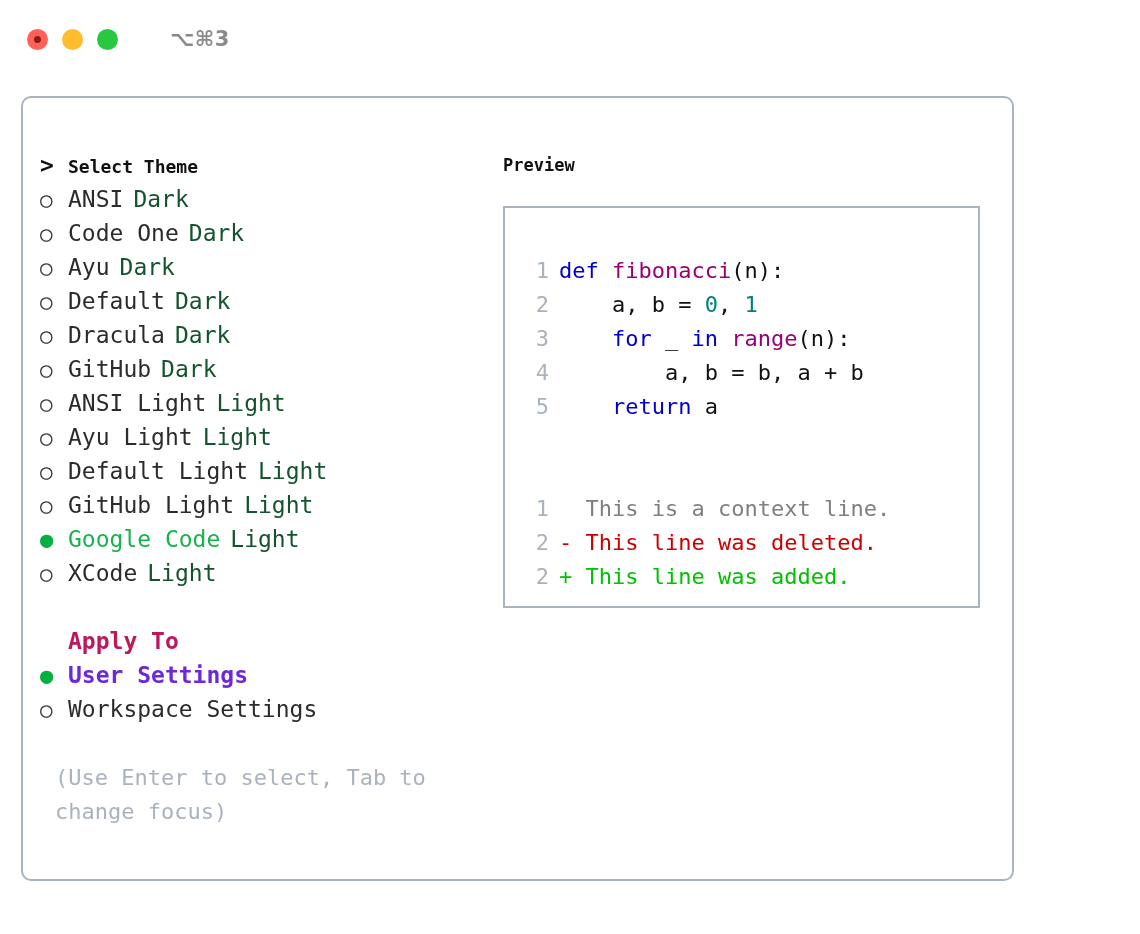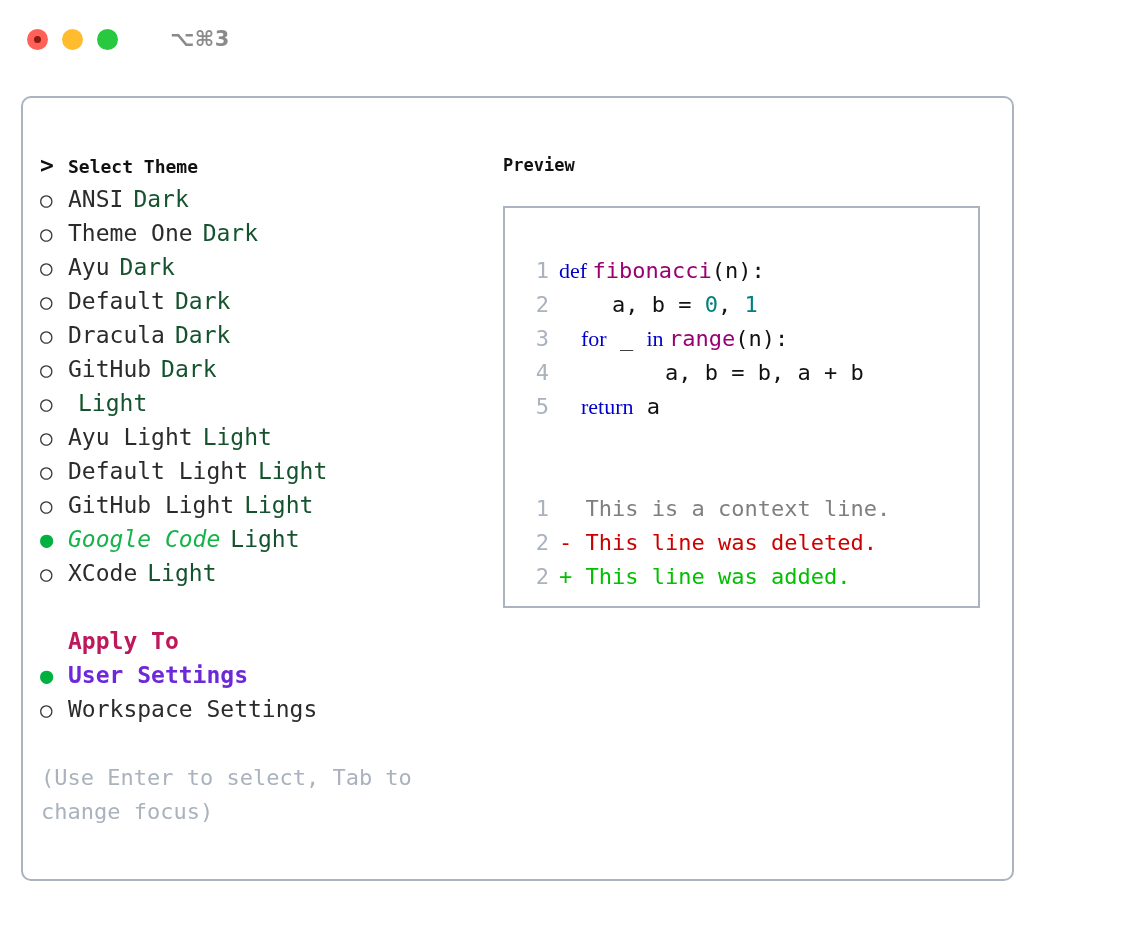--- a/index.html
+++ b/index.html
@@ -117,42 +117,41 @@
   .bullet-selected {
     color: #00b140;
     font-size: 22px;
   }
 
   .theme-name {
     color: #2b2b2b;
   }
   .theme-name.selected {
     color: #16b34a;
-    font-style: italic;
   }
   .theme-variant {
     color: #14532d;
     margin-left: 10px;
     text-align: center;
   }
 
   .spacer-row { height: 34px; }
 
   .apply-heading {
     padding-left: 28px;
     font-weight: bold;
     color: #be185d;
   }
 
   .apply-name { color: #2b2b2b; }
   .apply-name.selected { color: #6d28d9; font-weight: bold; }
 
   #hint-text {
     position: absolute;
-    left: 18px;
+    left: 32px;
     top: 663px;
     width: 420px;
     font-size: 22px;
     line-height: 34px;
     color: #a9b2bd;
   }
 
   
   #preview-column {
     position: absolute;
@@ -186,21 +185,21 @@
   .lineno {
     display: inline-block;
     width: 44px;
     text-align: right;
     color: #a9b2bd;
     flex: 0 0 44px;
     margin-right: 10px;
   }
   .blank-line { height: 34px; }
 
-  .tok-kw   { color: #0000cc; font-family: Liberation Serif, serif; }
+  .tok-kw   { color: #0000cc; }
   .tok-fn   { color: #990073; }
   .tok-num  { color: #008080; }
   .tok-plain{ color: #111111; }
   .tok-punc { color: #111111; }
 
   .diff-ctx { color: #7f7f7f; }
   .diff-del { color: #cc0000; }
   .diff-add { color: #00c000; }
 </style>
 </head>
@@ -227,21 +226,21 @@
       </div>
 
       <div class="row">
         <span class="bullet">○</span>
         <span class="theme-name">ANSI</span>
         <span class="theme-variant">Dark</span>
       </div>
 
       <div class="row">
         <span class="bullet">○</span>
-        <span class="theme-name">Theme One</span>
+        <span class="theme-name">Code One</span>
         <span class="theme-variant">Dark</span>
       </div>
 
       <div class="row">
         <span class="bullet">○</span>
         <span class="theme-name">Ayu</span>
         <span class="theme-variant">Dark</span>
       </div>
 
       <div class="row">
@@ -257,20 +256,21 @@
       </div>
 
       <div class="row">
         <span class="bullet">○</span>
         <span class="theme-name">GitHub</span>
         <span class="theme-variant">Dark</span>
       </div>
 
       <div class="row">
         <span class="bullet">○</span>
+        <span class="theme-name">ANSI Light</span>
         <span class="theme-variant">Light</span>
       </div>
 
       <div class="row">
         <span class="bullet">○</span>
         <span class="theme-name">Ayu Light</span>
         <span class="theme-variant">Light</span>
       </div>
 
       <div class="row">

